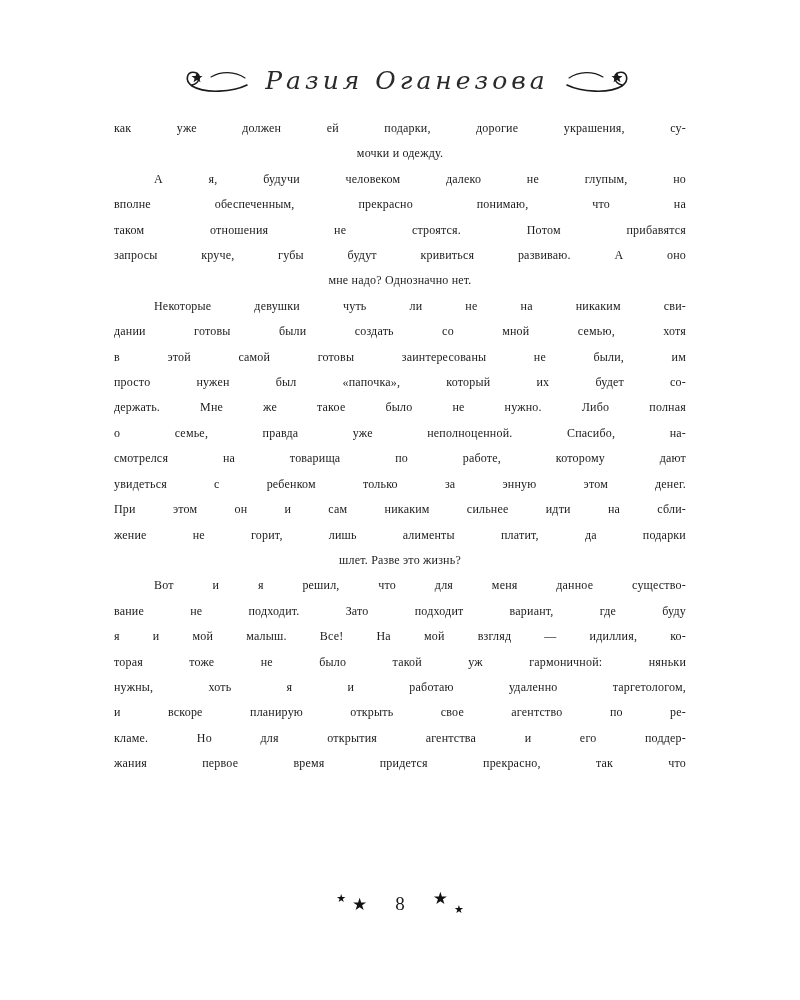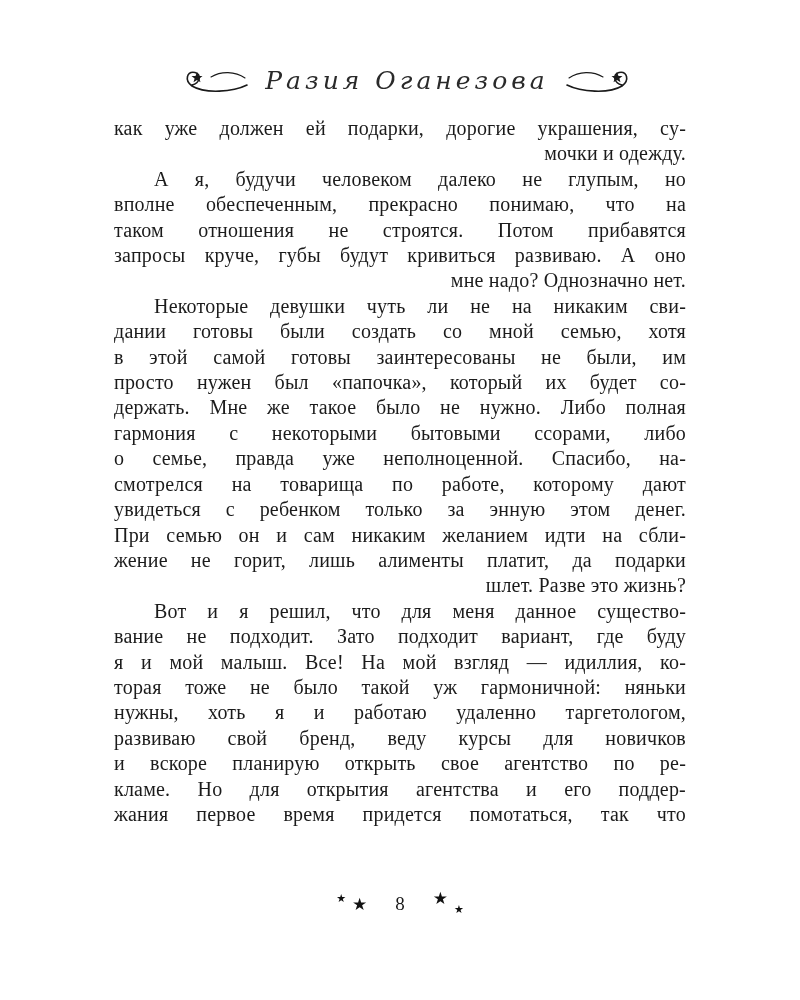--- a/index.html
+++ b/index.html
@@ -37,26 +37,26 @@
   }
   .flourish { display: block; }
   .flourish.right { transform: scaleX(-1); }
 
   
   .page-body {
     position: absolute;
     top: 116px;
     left: 114px;
     width: 572px;
-    font-size: 20px;
+    font-size: 12px;
     line-height: 25.4px;
     letter-spacing: 0.2px;
   }
   .line {
-    text-align: right;
+    text-align: center;
     white-space: normal;
   }
   .line.just {
     text-align: justify;
     text-align-last: justify;
   }
   .line.indent {
     padding-left: 40px;
   }
 
@@ -113,36 +113,34 @@
       <div class="line just indent">А я, будучи человеком далеко не глупым, но</div>
       <div class="line just">вполне обеспеченным, прекрасно понимаю, что на</div>
       <div class="line just">таком отношения не строятся. Потом прибавятся</div>
       <div class="line just">запросы круче, губы будут кривиться развиваю. А оно</div>
       <div class="line">мне надо? Однозначно нет.</div>
       <div class="line just indent">Некоторые девушки чуть ли не на никаким сви-</div>
       <div class="line just">дании готовы были создать со мной семью, хотя</div>
       <div class="line just">в этой самой готовы заинтересованы не были, им</div>
       <div class="line just">просто нужен был «папочка», который их будет со-</div>
       <div class="line just">держать. Мне же такое было не нужно. Либо полная</div>
-      <div class="line just">гармония с некоторыми бытовыми ссорами, либо</div>
       <div class="line just">о семье, правда уже неполноценной. Спасибо, на-</div>
       <div class="line just">смотрелся на товарища по работе, которому дают</div>
       <div class="line just">увидеться с ребенком только за энную этом денег.</div>
-      <div class="line just">При семью он и сам никаким желанием идти на сбли-</div>
+      <div class="line just">При этом он и сам никаким сильнее идти на сбли-</div>
       <div class="line just">жение не горит, лишь алименты платит, да подарки</div>
       <div class="line">шлет. Разве это жизнь?</div>
       <div class="line just indent">Вот и я решил, что для меня данное существо-</div>
       <div class="line just">вание не подходит. Зато подходит вариант, где буду</div>
       <div class="line just">я и мой малыш. Все! На мой взгляд — идиллия, ко-</div>
       <div class="line just">торая тоже не было такой уж гармоничной: няньки</div>
       <div class="line just">нужны, хоть я и работаю удаленно таргетологом,</div>
-      <div class="line just">развиваю свой бренд, веду курсы для новичков</div>
       <div class="line just">и вскоре планирую открыть свое агентство по ре-</div>
       <div class="line just">кламе. Но для открытия агентства и его поддер-</div>
-      <div class="line just">жания первое время придется помотаться, так что</div>
+      <div class="line just">жания первое время придется прекрасно, так что</div>
     </main>
 
   <footer class="page-footer">
     <span class="star small up">★</span>
     <span class="star big">★</span>
     <span class="page-number">8</span>
     <span class="star big up">★</span>
     <span class="star small down">★</span>
   </footer>
 

